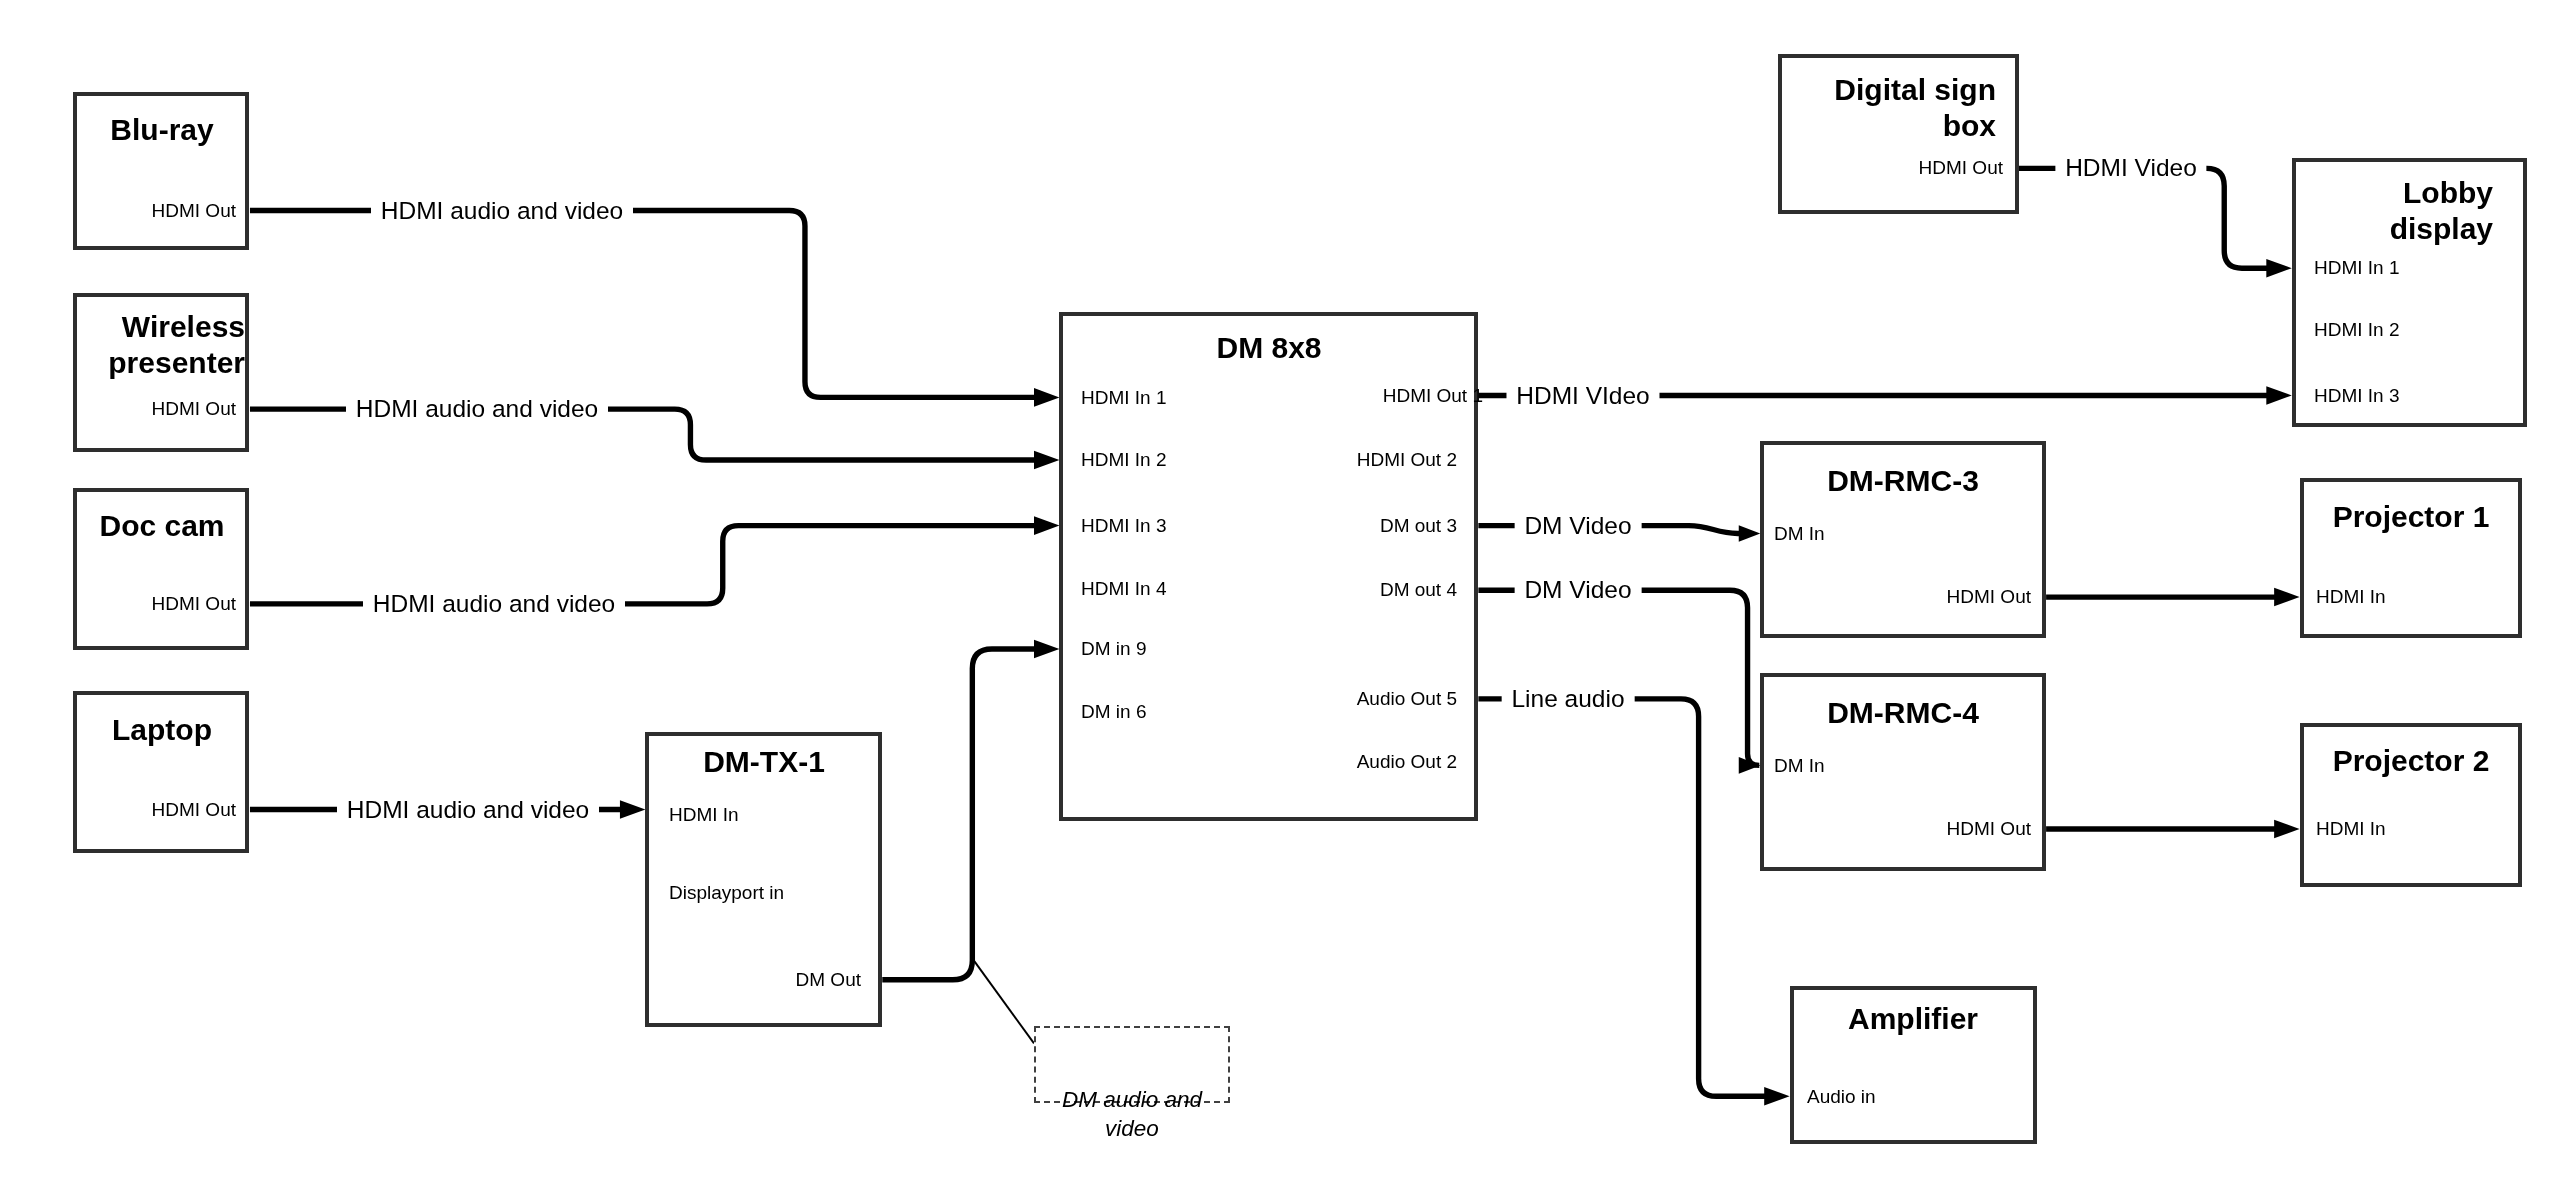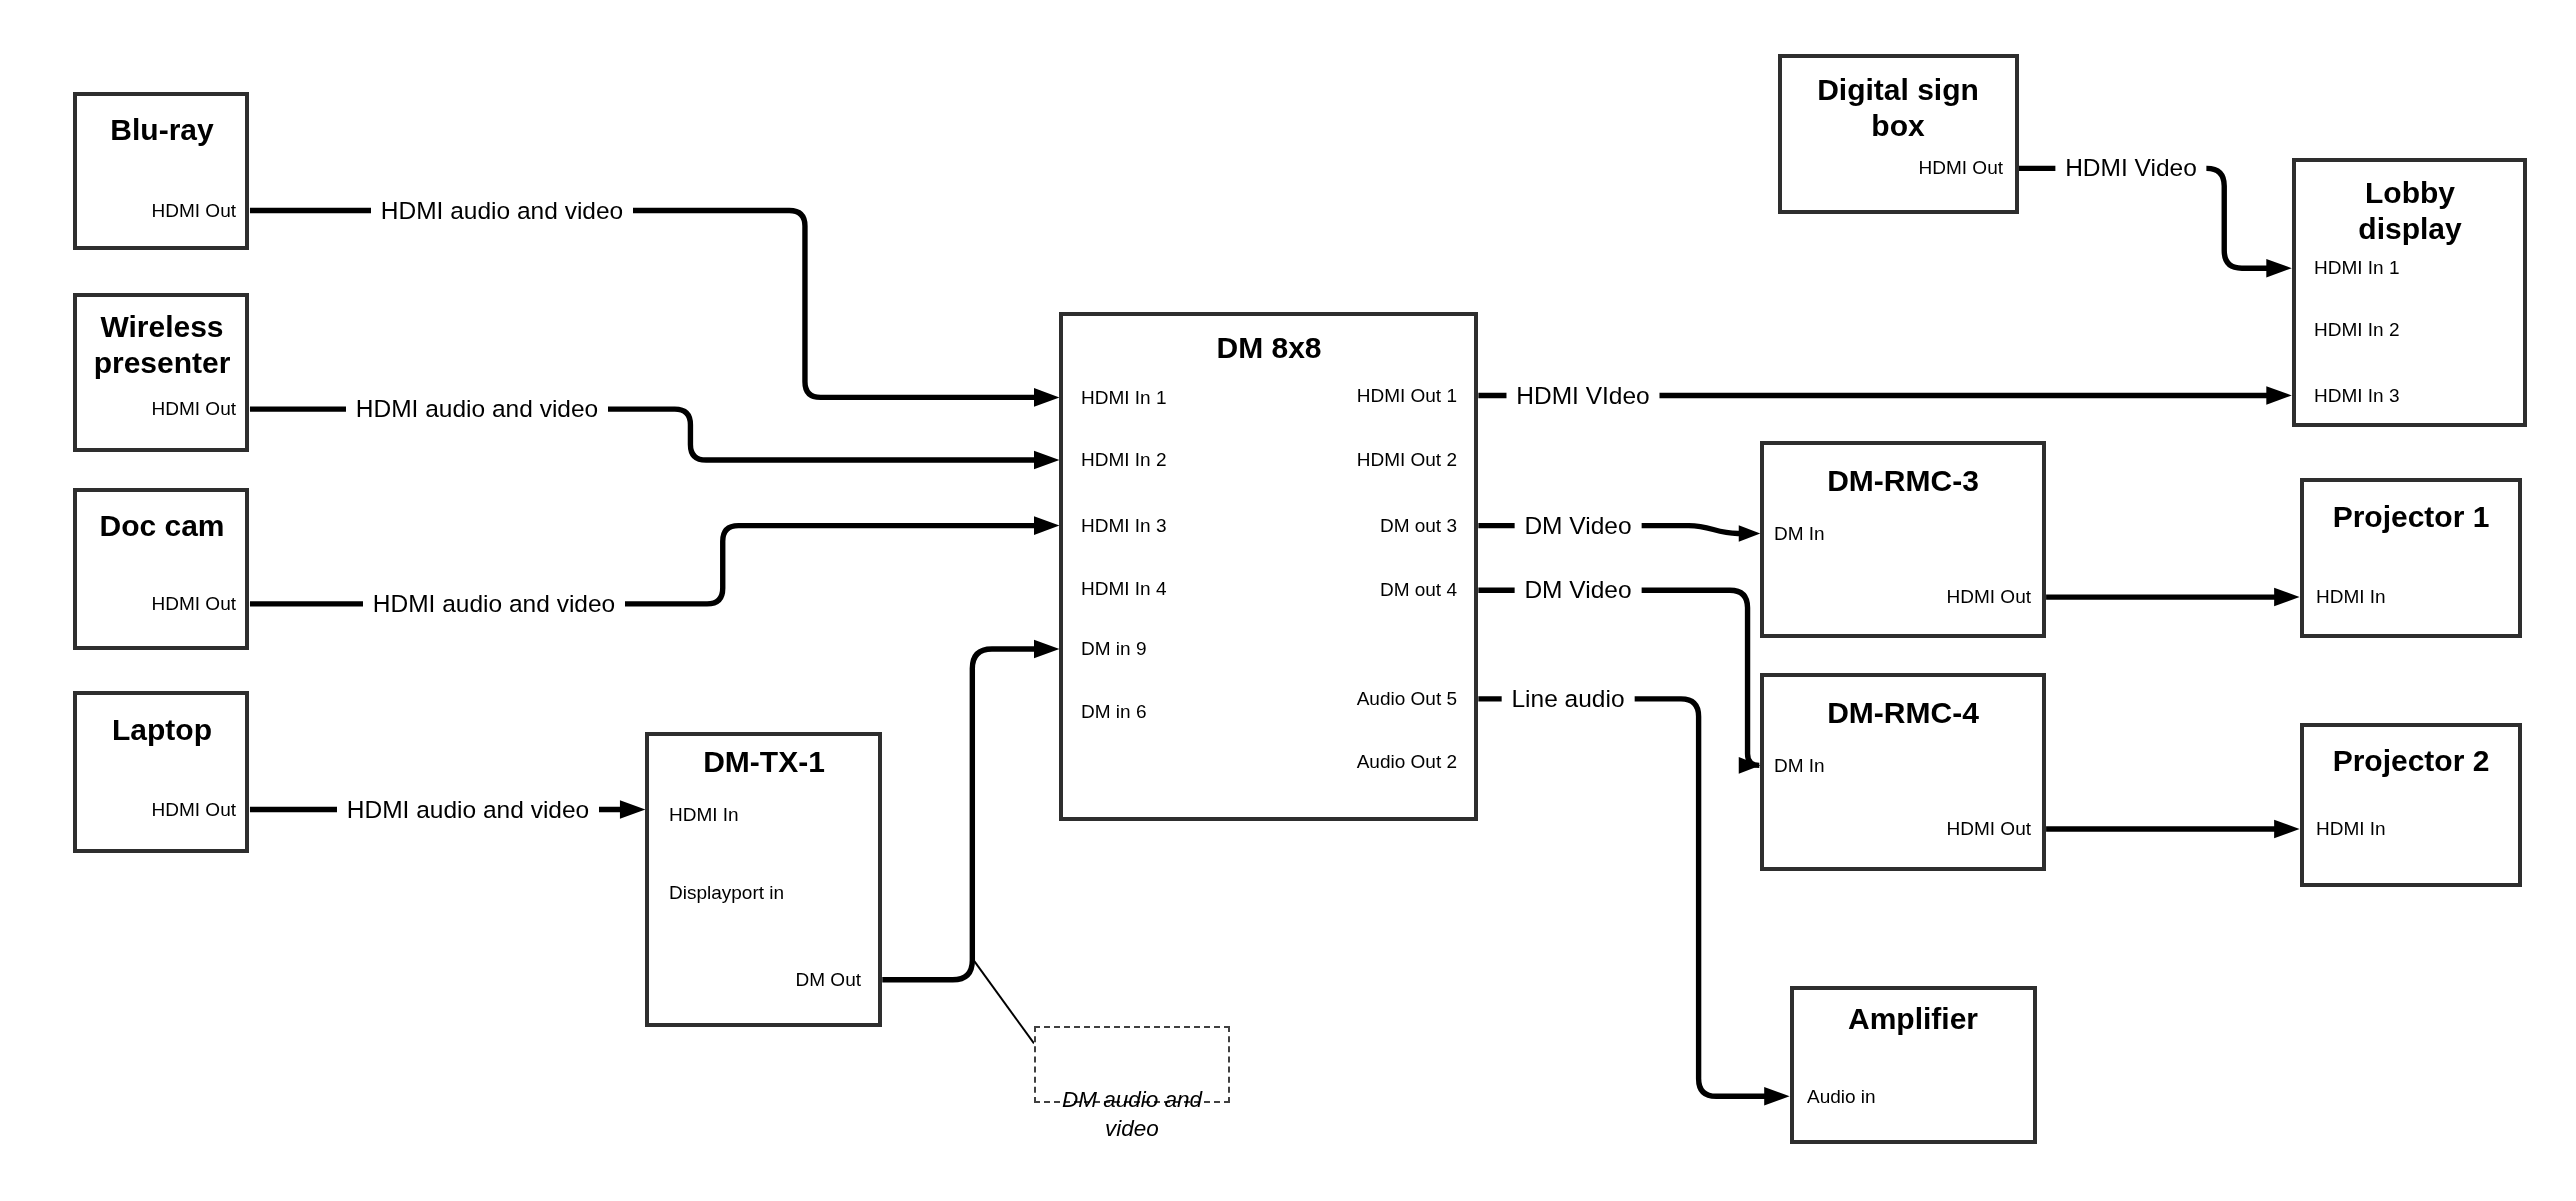--- a/index.html
+++ b/index.html
@@ -22,21 +22,21 @@
     position:absolute;
     background:#ffffff;
     border:2px dashed #404040;
     box-sizing:border-box;
   }
   .title{
     position:absolute;
     font-weight:bold;
     font-size:30px;
     line-height:1.2;
-    text-align:center;
+    text-align:right;
     transform:translate(-50%,-50%);
     white-space:nowrap;
   }
   .title.wrap{white-space:normal;}
   .port{
     position:absolute;
     font-size:19px;
     transform:translateY(-50%);
     white-space:nowrap;
   }
@@ -130,21 +130,21 @@
   <div class="port" style="left:669px;top:893px;">Displayport in</div>
   <div class="port" style="right:1715px;top:980px;">DM Out</div>
 
   <div class="port" style="left:1081px;top:398px;">HDMI In 1</div>
   <div class="port" style="left:1081px;top:460px;">HDMI In 2</div>
   <div class="port" style="left:1081px;top:526px;">HDMI In 3</div>
   <div class="port" style="left:1081px;top:589px;">HDMI In 4</div>
   <div class="port" style="left:1081px;top:649px;">DM in 9</div>
   <div class="port" style="left:1081px;top:712px;">DM in 6</div>
 
-  <div class="port" style="right:1119px;top:396px;margin-left:48px;">HDMI Out 1</div>
+  <div class="port" style="right:1093px;top:396px;margin-left:48px;">HDMI Out 1</div>
   <div class="port" style="right:1119px;top:460px;">HDMI Out 2</div>
   <div class="port" style="right:1119px;top:526px;">DM out 3</div>
   <div class="port" style="right:1119px;top:590px;">DM out 4</div>
   <div class="port" style="right:1119px;top:699px;">Audio Out 5</div>
   <div class="port" style="right:1119px;top:762px;">Audio Out 2</div>
 
   <div class="port" style="right:573px;top:168px;">HDMI Out</div>
   <div class="port" style="left:2314px;top:268px;">HDMI In 1</div>
   <div class="port" style="left:2314px;top:330px;">HDMI In 2</div>
   <div class="port" style="left:2314px;top:396px;">HDMI In 3</div>

